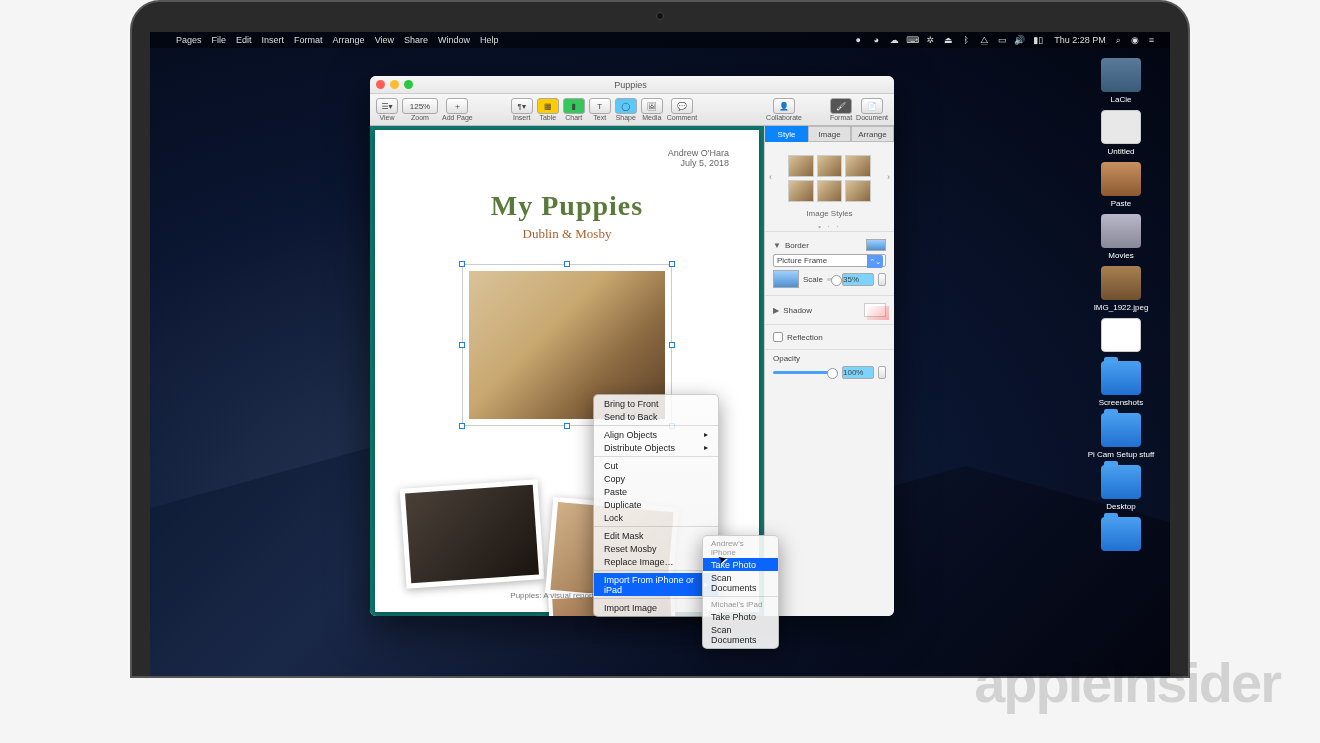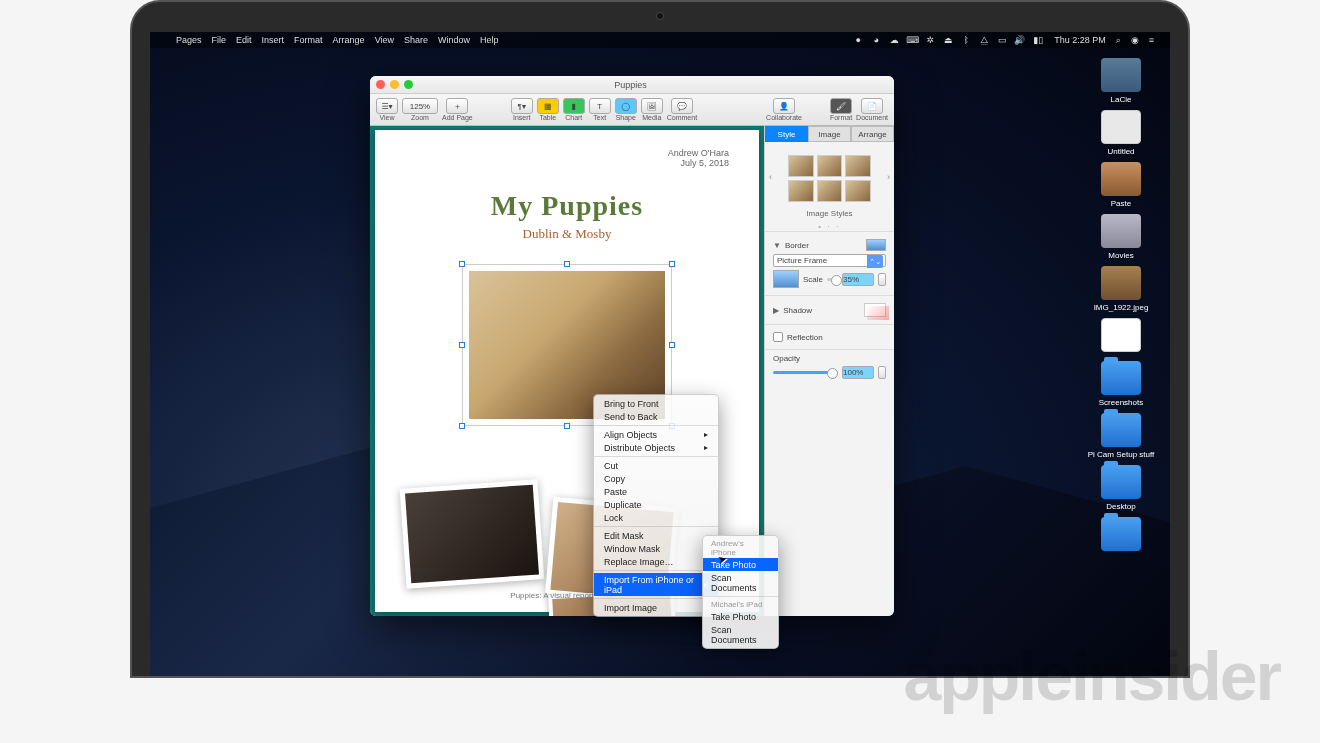--- a/index.html
+++ b/index.html
@@ -114,21 +114,21 @@
 .ctx-arrow { font-size:8px; }
 
 .sub-menu { position: absolute; left: 552px; top: 503px; width: 77px; background: rgba(248,248,248,0.92); border: 1px solid rgba(0,0,0,0.18); border-radius: 5px; box-shadow: 0 6px 20px rgba(0,0,0,0.4); font-size: 9px; padding: 2px 0; }
 .sub-header { padding: 1px 8px; color: #999; font-size:8px; }
 .sub-item { padding: 1.5px 8px; color: #222; }
 .sub-item.hl { background: #0a64ff; color: #fff; }
 
 .cursor { position:absolute; left:568px; top:521px; font-size:11px; color:#000; transform:rotate(-15deg); z-index:20; text-shadow:1px 1px 0 #fff;}
 
 
-.watermark { position: absolute; right: 40px; bottom: 28px; font-size: 68px; font-weight: 600; color: rgba(0,0,0,0.14); letter-spacing: -2px; font-family: -apple-system, sans-serif; }
+.watermark { position: absolute; right: 40px; bottom: 28px; font-size: 56px; font-weight: 600; color: rgba(0,0,0,0.14); letter-spacing: -2px; font-family: -apple-system, sans-serif; }
 </style>
 </head>
 <body>
 
 <div class="macbook">
   <div class="macbook-bezel">
     <div class="macbook-camera"></div>
     <div class="screen">
       <div class="dune"></div>
 
@@ -411,21 +411,21 @@
             <span>Duplicate</span>
           </div>
           <div class="ctx-item">
             <span>Lock</span>
           </div>
           <div class="ctx-sep"></div>
           <div class="ctx-item">
             <span>Edit Mask</span>
           </div>
           <div class="ctx-item">
-            <span>Window Mask</span>
+            <span>Reset Mosby</span>
           </div>
           <div class="ctx-item">
             <span>Replace Image…</span>
           </div>
           <div class="ctx-sep"></div>
           <div class="ctx-item hl">
             <span>Import From iPhone or iPad</span>
             <span class="ctx-arrow">▸</span>
           </div>
           <div class="ctx-sep"></div>

